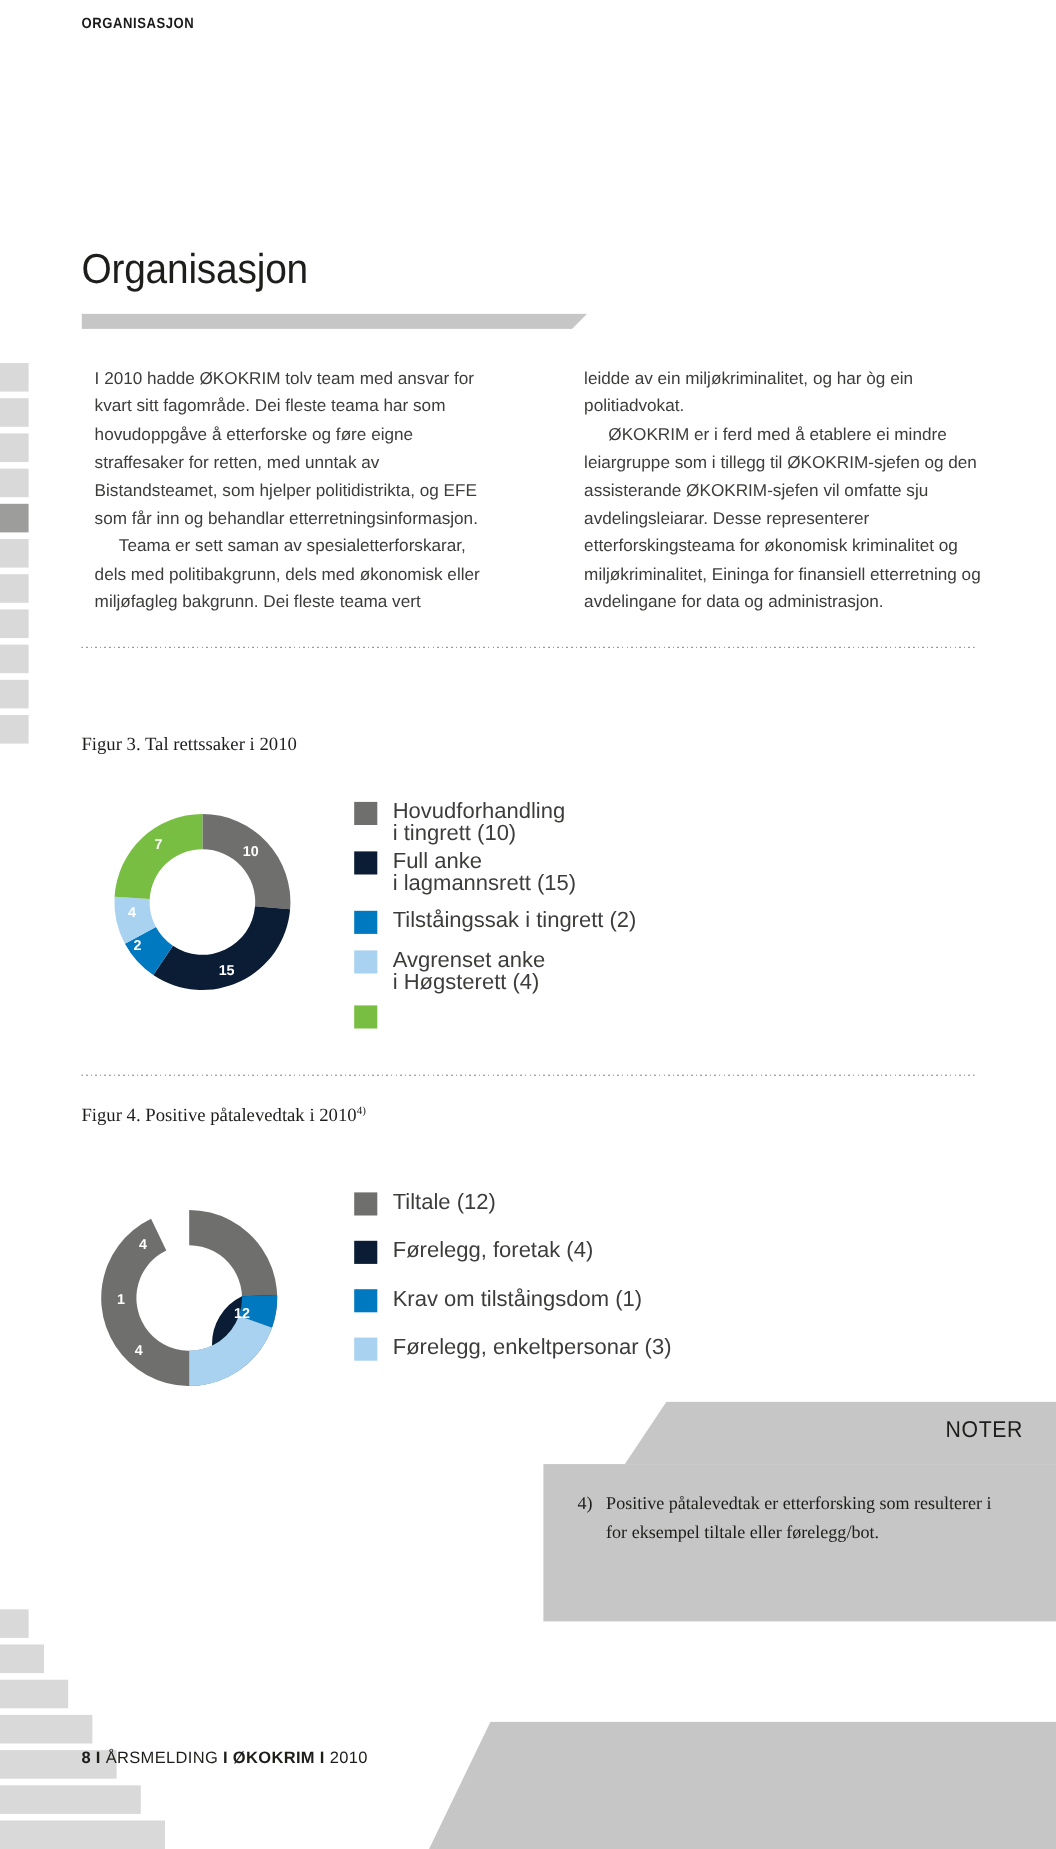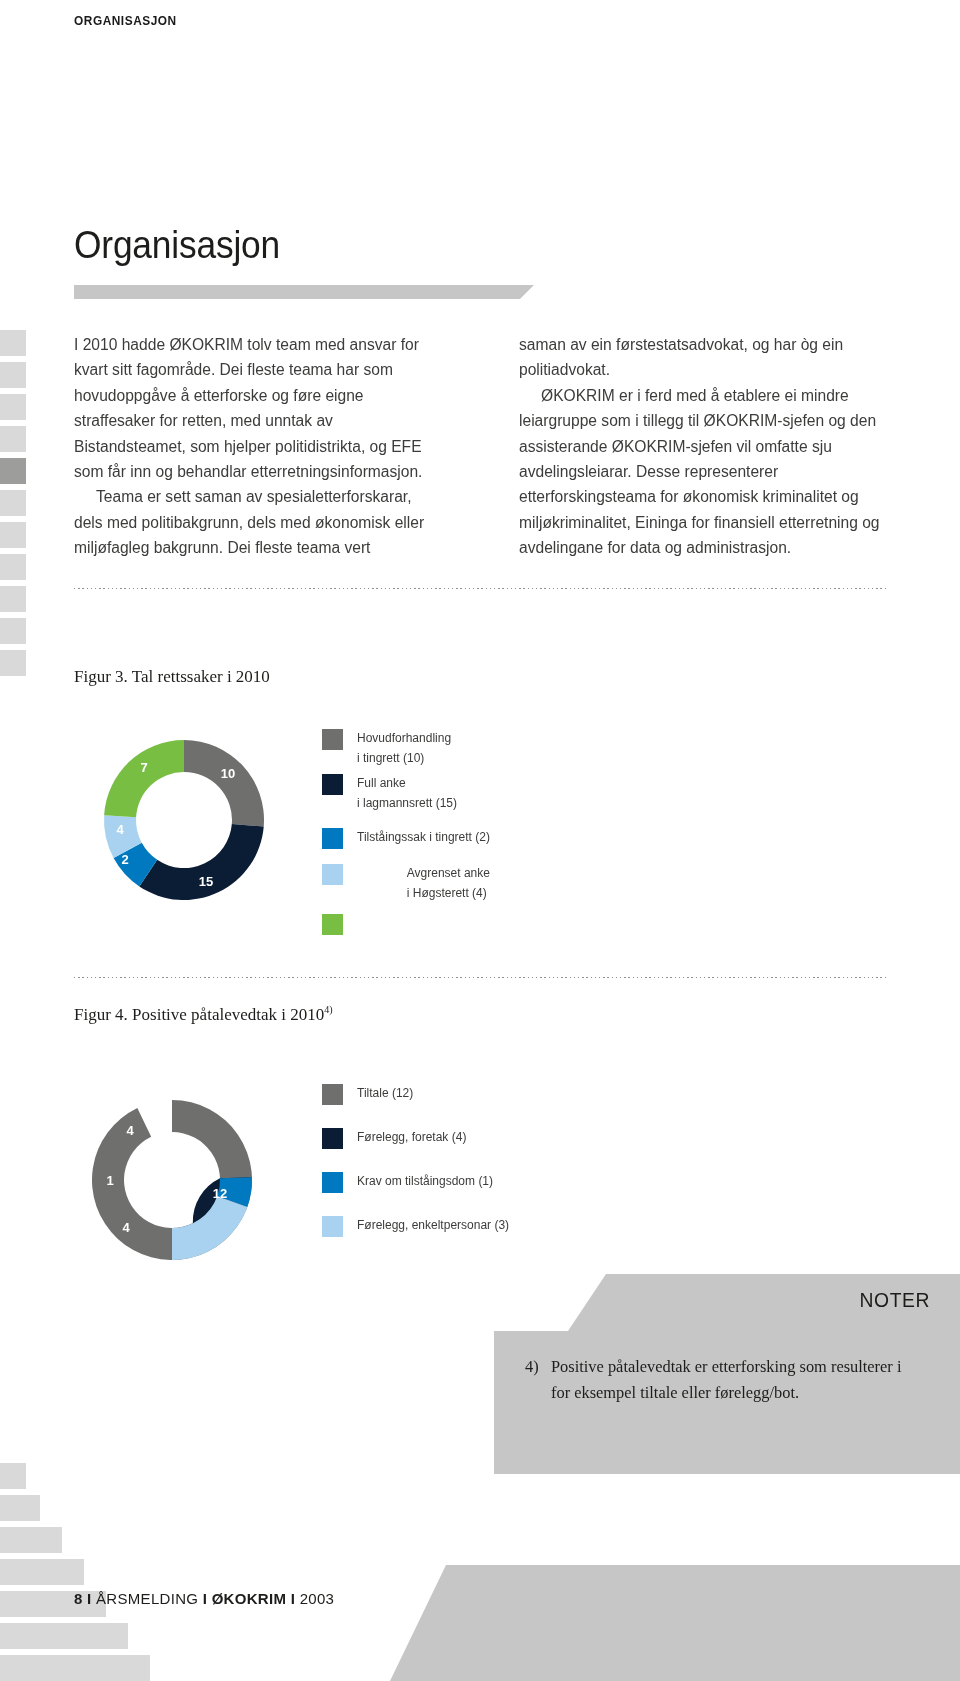--- a/index.html
+++ b/index.html
@@ -89,20 +89,21 @@
 
   
   .col {
     position: absolute;
     top: 332px;
     width: 366px;
     font-size: 15.6px;
     line-height: 25.4px;
     color: #3c3c3b;
     text-align: left;
+    margin-left: 12px;
   }
   .col.left  { left: 74px; }
   .col.right { left: 519px; }
   .col p { margin: 0; }
   .col p.indent { text-indent: 22px; }
 
   
   .dotted {
     position: absolute;
     left: 74px;
@@ -152,21 +153,21 @@
   }
   .legend.l4 .legend-item { margin-bottom: 22px; }
   .swatch {
     width: 21px;
     height: 21px;
     flex: 0 0 21px;
     margin-right: 14px;
     margin-top: 1px;
   }
   .legend-text {
-    font-size: 12px;
+    font-size: 20px;
     line-height: 20.4px;
     color: #3c3c3b;
     white-space: pre-line;
   }
 
   
   .noter-block {
     position: absolute;
     left: 494px;
     top: 1274px;
@@ -265,21 +266,21 @@
 
 <div class="page-title">Organisasjon</div>
 <div class="title-rule"></div>
 <div class="title-diag"></div>
 
 <div class="col left">
   <p>I 2010 hadde ØKOKRIM tolv team med ansvar for kvart sitt fagområde. Dei fleste teama har som hovudoppgåve å etterforske og føre eigne straffesaker for retten, med unntak av Bistandsteamet, som hjelper politidistrikta, og EFE som får inn og behandlar etterretningsinformasjon.</p>
   <p class="indent">Teama er sett saman av spesialetterforskarar, dels med politibakgrunn, dels med økonomisk eller miljøfagleg bakgrunn. Dei fleste teama vert</p>
 </div>
 <div class="col right">
-  <p>saman av ein førstestatsadvokat, og har òg ein politiadvokat.</p>
+  <p>leidde av ein miljøkriminalitet, og har òg ein politiadvokat.</p>
   <p class="indent">ØKOKRIM er i ferd med å etablere ei mindre leiargruppe som i tillegg til ØKOKRIM-sjefen og den assisterande ØKOKRIM-sjefen vil omfatte sju avdelingsleiarar. Desse representerer etterforskingsteama for økonomisk kriminalitet og miljøkriminalitet, Eininga for finansiell etterretning og avdelingane for data og administrasjon.</p>
 </div>
 
 <div class="dotted s1"></div>
 
 <div class="fig-caption c3">Figur 3. Tal rettssaker i 2010</div>
 
 <div class="donut-wrap d3">
   <svg width="220" height="220" viewBox="0 0 220 220">
 
@@ -310,21 +311,21 @@
     <span class="legend-text"><span>Hovudforhandling</span><br><span>i tingrett (10)</span></span>
   </div>
   <div class="legend-item" style="margin-bottom:13px;">
     <span class="swatch" style="background:#0B1C35"></span>
     <span class="legend-text"><span>Full anke</span><br><span>i lagmannsrett (15)</span></span>
   </div>
   <div class="legend-item" style="margin-bottom:14px;">
     <span class="swatch" style="background:#0079C1"></span>
     <span class="legend-text"><span>Tilståingssak i tingrett (2)</span></span>
   </div>
-  <div class="legend-item" style="margin-bottom:10px;justify-content:space-between;">
+  <div class="legend-item" style="margin-bottom:10px;">
     <span class="swatch" style="background:#A8D2EF"></span>
     <span class="legend-text"><span>Avgrenset anke</span><br><span>i Høgsterett (4)</span></span>
   </div>
   <div class="legend-item" style="margin-bottom:0px;">
     <span class="swatch" style="background:#78BE43"></span>
   </div>
 </div>
 
 <div class="dotted s2"></div>
 
@@ -383,13 +384,13 @@
   <div class="bar" style="bottom:0px;   width:150px; height:26px;"></div>
   <div class="bar" style="bottom:32px;  width:128px; height:26px;"></div>
   <div class="bar" style="bottom:64px;  width:106px; height:26px;"></div>
   <div class="bar" style="bottom:96px;  width:84px;  height:26px;"></div>
   <div class="bar" style="bottom:128px; width:62px;  height:26px;"></div>
   <div class="bar" style="bottom:160px; width:40px;  height:26px;"></div>
   <div class="bar" style="bottom:192px; width:26px;  height:26px;"></div>
 </div>
 
 <div class="footer-wedge"></div>
-<div class="footer"><span class="b">8</span><span class="pipe"> I </span><span>ÅRSMELDING</span><span class="pipe"> I </span><span class="b">ØKOKRIM</span><span class="pipe"> I </span><span>2003</span></div>
+<div class="footer"><span class="b">8</span><span class="pipe"> I </span><span>ÅRSMELDING</span><span class="pipe"> I </span><span class="b">ØKOKRIM</span><span class="pipe"> I </span><span>2010</span></div>
 
 </body></html>

